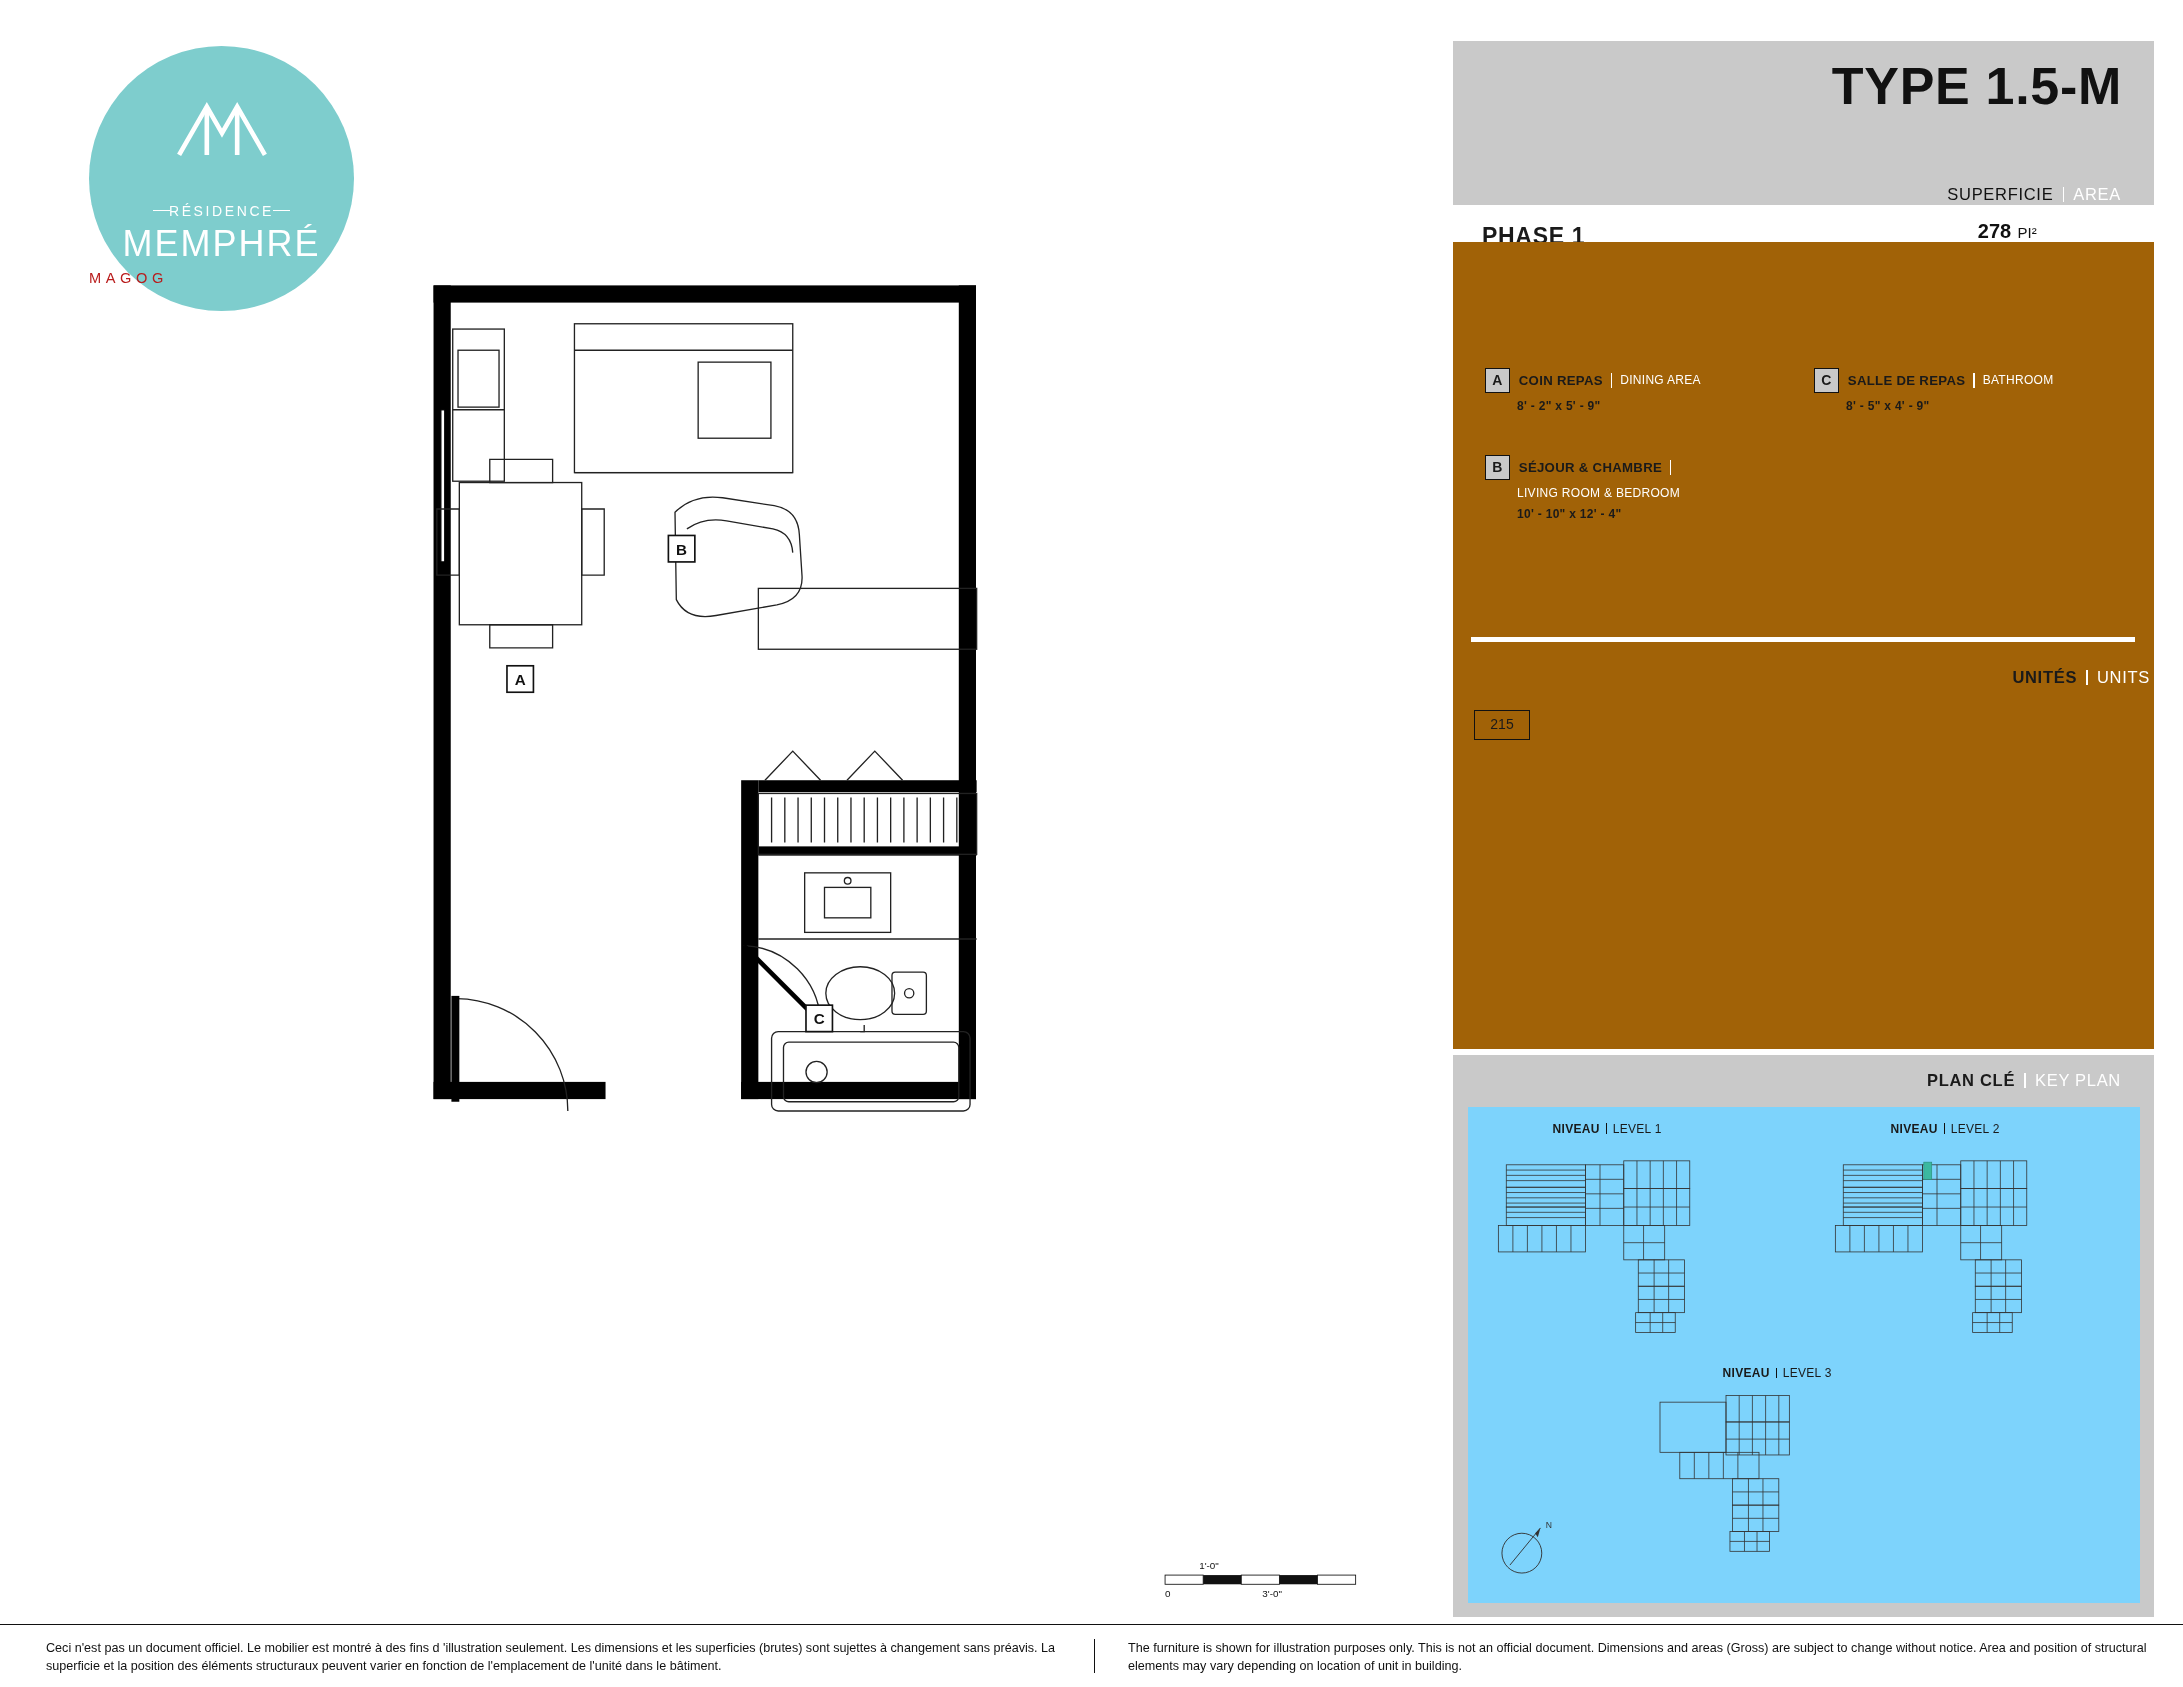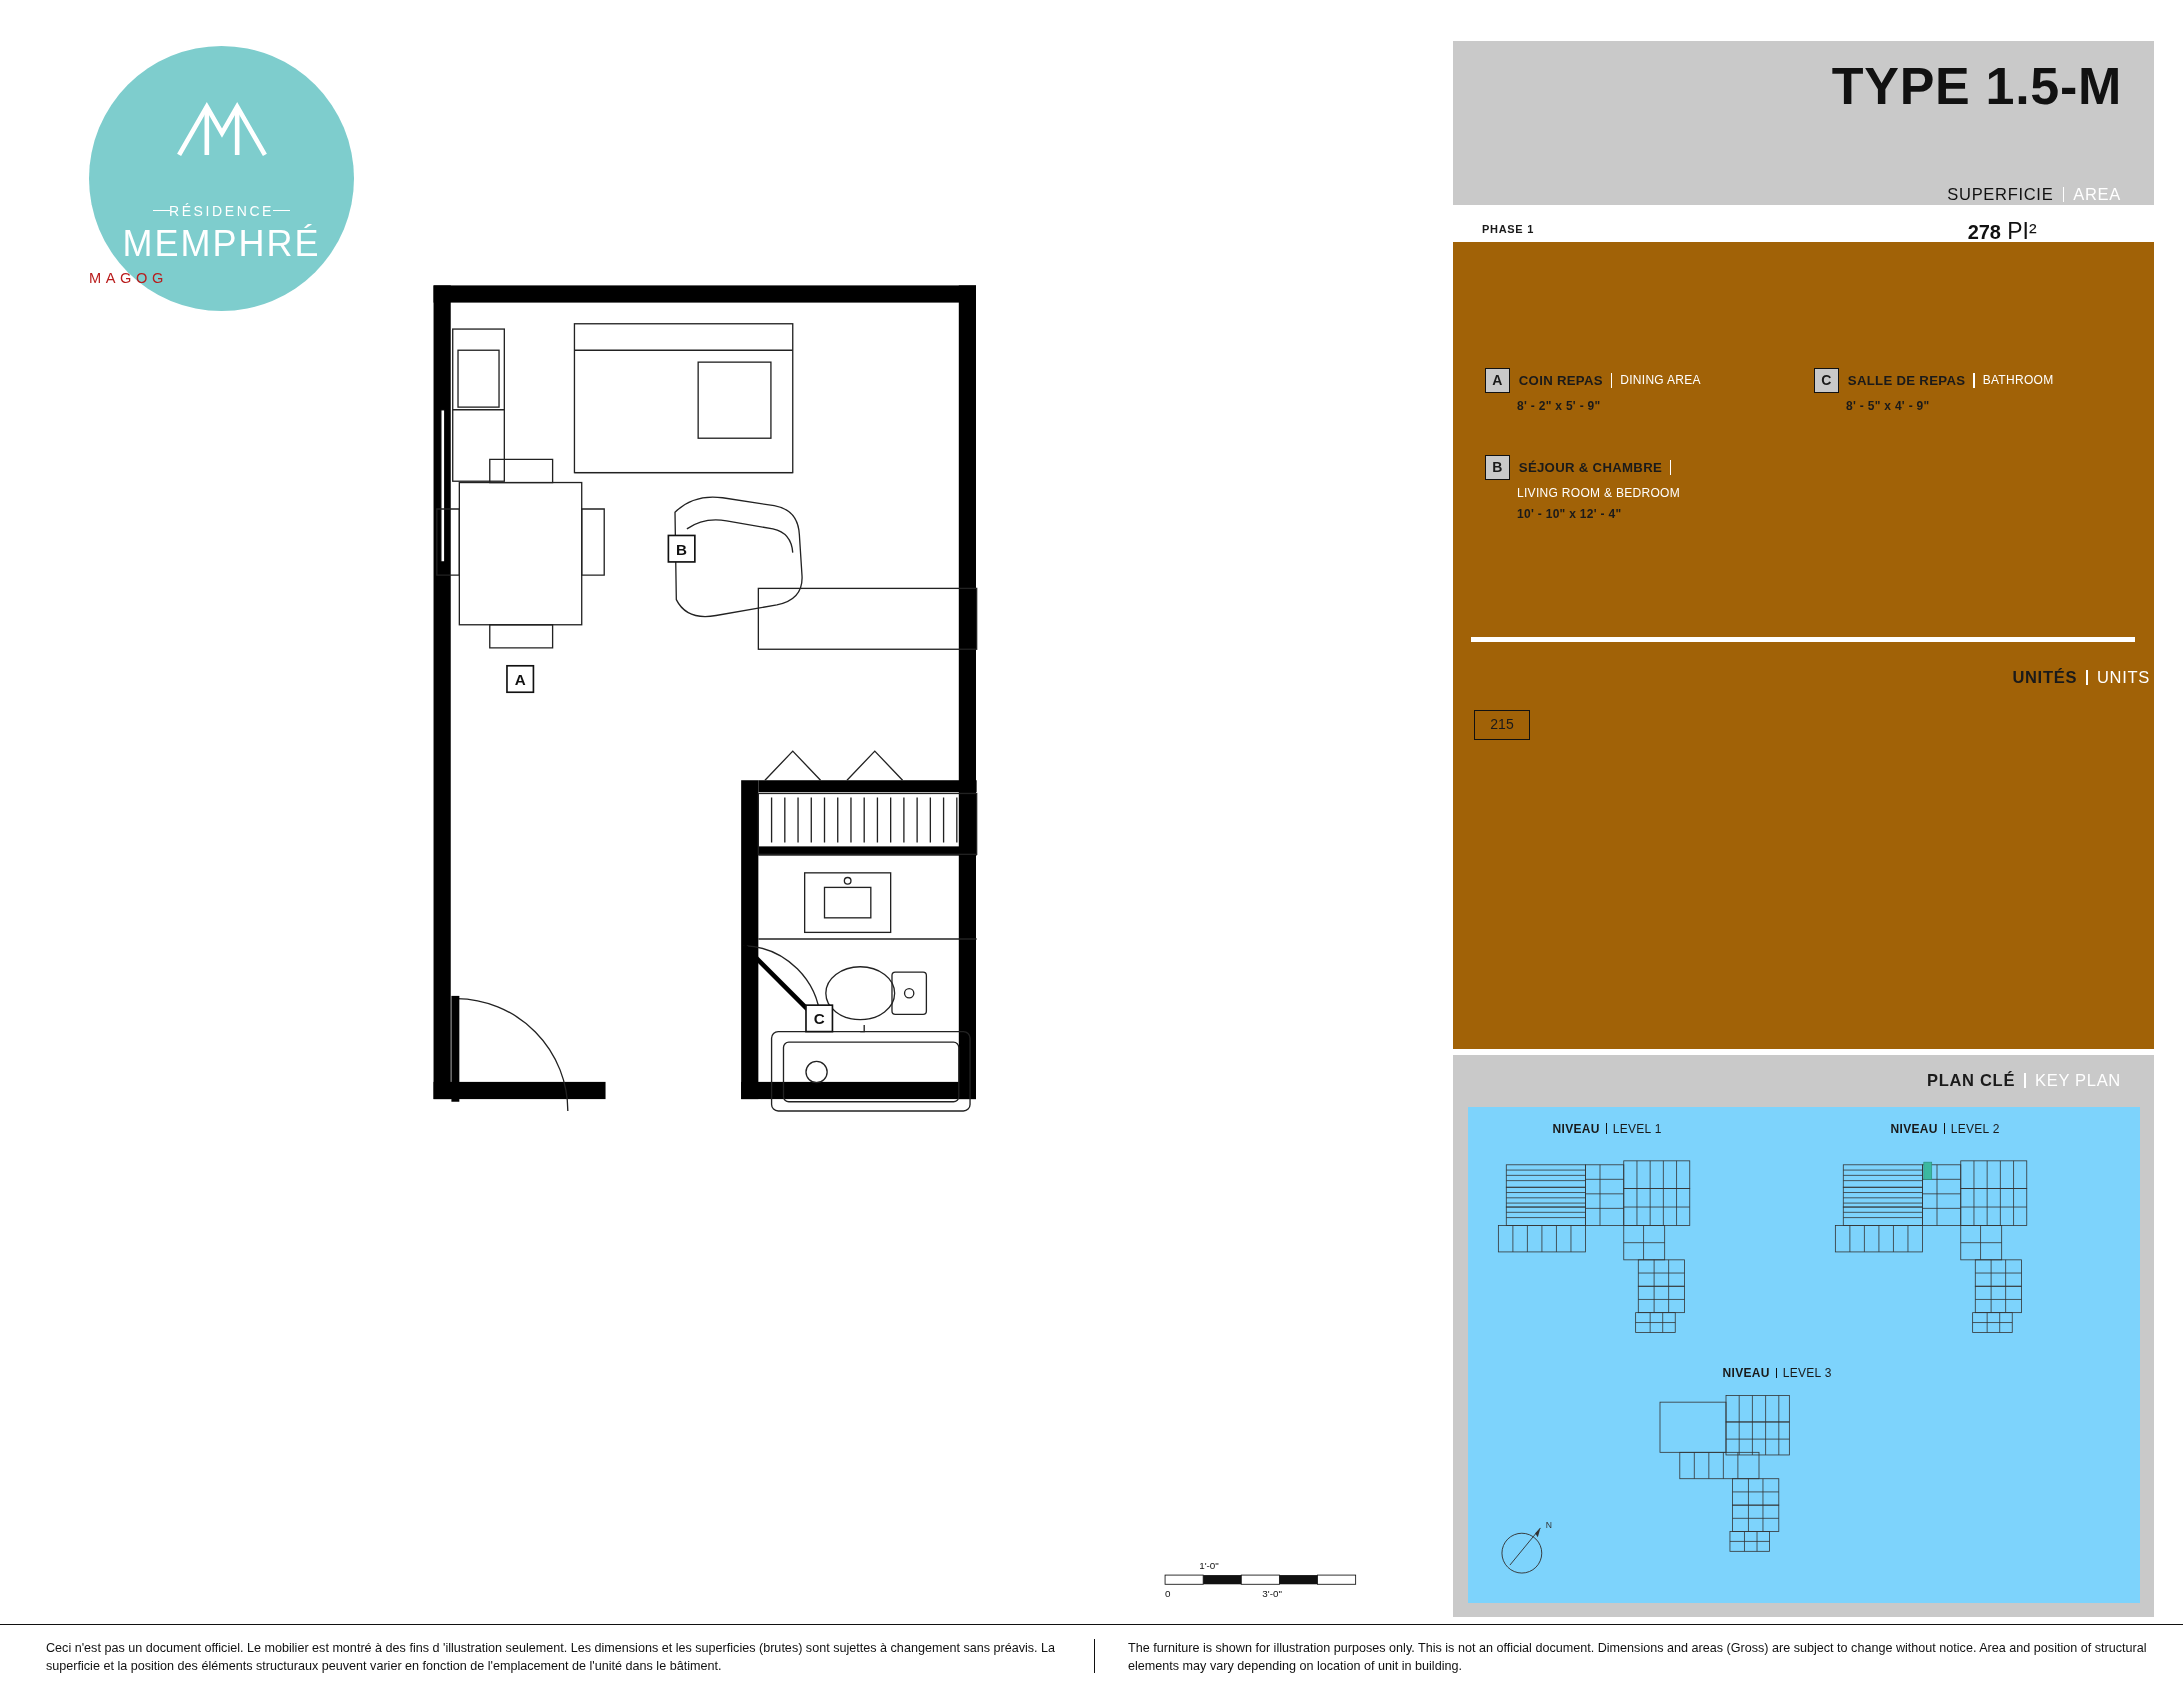--- a/index.html
+++ b/index.html
@@ -113,35 +113,35 @@
   .sup-light { color: #ffffff; }
   .area-line {
     position: absolute;
     right: 33px;
     top: 177px;
     font-size: 22.5px;
     color: #111;
     letter-spacing: 0px;
   }
   .area-num { font-size: 20px; font-weight: bold; }
-  .area-pi { font-size: 23px; }
+  .area-pi { font-size: 15px; }
   .area-line .sep2 {
     display: inline-block;
     width: 1.3px;
     height: 20px;
     background: #ffffff;
     vertical-align: -2.6px;
     margin: 0 9.3px;
   }
   .area-sq { color: #ffffff; font-size: 20px; }
   .phase-label {
     position: absolute;
     left: 29px;
     top: 182px;
-    font-size: 11px;
+    font-size: 23px;
     font-weight: bold;
     letter-spacing: 0.7px;
   }
 
   .panel-legend {
     position: absolute;
     left: 1453px;
     top: 242px;
     width: 701px;
     height: 807px;

